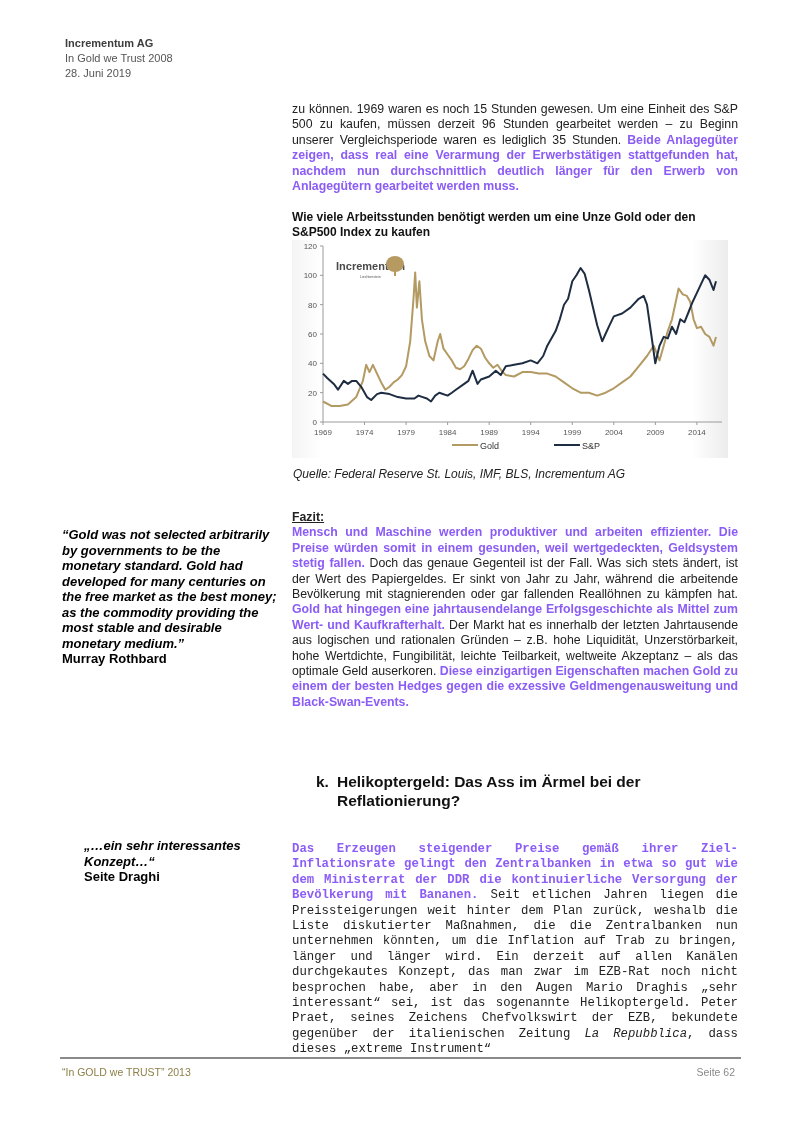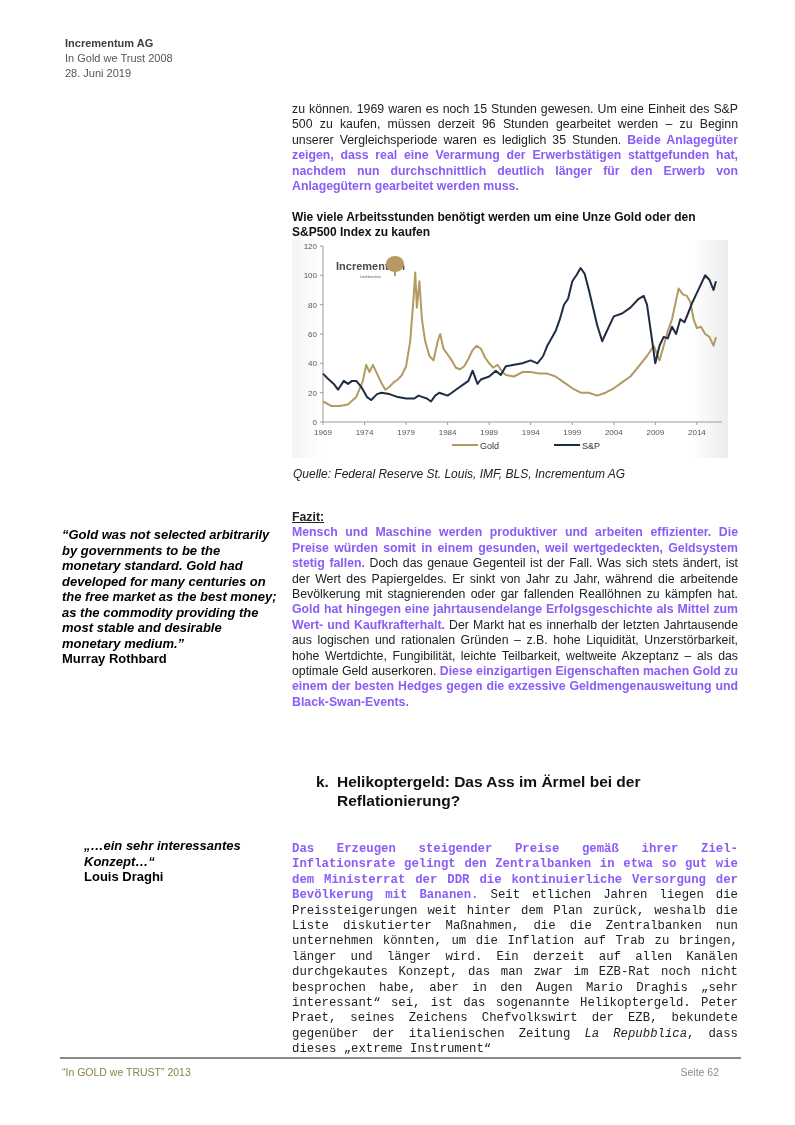--- a/index.html
+++ b/index.html
@@ -14,21 +14,21 @@
   .chart-title { position: absolute; left: 292px; top: 210px; width: 446px; font-size: 12px; line-height: 15px; font-weight: bold; color: #111; }
   .chart-wrap { position: absolute; left: 292px; top: 240px; width: 436px; height: 218px;
                 background: linear-gradient(to right, #f4f4f4 0px, #ffffff 30px, #ffffff 400px, #ececec 436px); }
   .chart-wrap svg { position: absolute; left: 0; top: 0; }
   .source { position: absolute; left: 293px; top: 467px; font-size: 12px; font-style: italic; color: #222; }
   .heading-k { position: absolute; left: 316px; top: 772px; font-size: 15.5px; line-height: 19px; font-weight: bold; color: #111; }
   .heading-k .lbl { position: absolute; left: 0; top: 0; }
   .heading-k .txt { position: absolute; left: 21px; top: 0; width: 360px; }
   .footer-line { position: absolute; left: 60px; top: 1057px; width: 681px; height: 2px; background: #8a8a8a; }
   .footer-left { position: absolute; left: 62px; top: 1066px; font-size: 10.5px; color: #8c7f48; }
-  .footer-right { position: absolute; right: 76px; top: 1066px; font-size: 10.5px; color: #8a8a8a; text-align: right; }
+  .footer-right { position: absolute; right: 60px; top: 1066px; font-size: 10.5px; color: #8a8a8a; text-align: right; }
   .u { text-decoration: underline; font-weight: bold; }
 </style>
 </head>
 <body>
 
 <div class="hdr">
   <div class="company">Incrementum AG</div>
   <div>In Gold we Trust 2008</div>
   <div>28. Juni 2019</div>
 </div>
@@ -114,18 +114,18 @@
   <span class="lbl">k.</span>
   <span class="txt">Helikoptergeld: Das Ass im Ärmel bei der Reflationierung?</span>
 </div>
 
 <div class="main" style="top:842px;font-family:Liberation Mono, monospace;">
   <b>Das Erzeugen steigender Preise gemäß ihrer Ziel-Inflationsrate gelingt den Zentralbanken in etwa so gut wie dem Ministerrat der DDR die kontinuierliche Versorgung der Bevölkerung mit Bananen.</b><span> Seit etlichen Jahren liegen die Preissteigerungen weit hinter dem Plan zurück, weshalb die Liste diskutierter Maßnahmen, die die Zentralbanken nun unternehmen könnten, um die Inflation auf Trab zu bringen, länger und länger wird. Ein derzeit auf allen Kanälen durchgekautes Konzept, das man zwar im EZB-Rat noch nicht besprochen habe, aber in den Augen Mario Draghis „sehr interessant“ sei, ist das sogenannte Helikoptergeld. Peter Praet, seines Zeichens Chefvolkswirt der EZB, bekundete gegenüber der italienischen Zeitung </span><i>La Repubblica</i><span>, dass dieses „extreme Instrument“</span>
 </div>
 
 <div class="side" style="top:838px; left:84px; width:190px;">
   <i>„…ein sehr interessantes Konzept…“</i>
-  <div>Louis Draghi</div>
+  <div>Seite Draghi</div>
 </div>
 
 <div class="footer-line"></div>
 <div class="footer-left">“In GOLD we TRUST” 2013</div>
 <div class="footer-right">Seite 62</div>
 
 </body></html>

